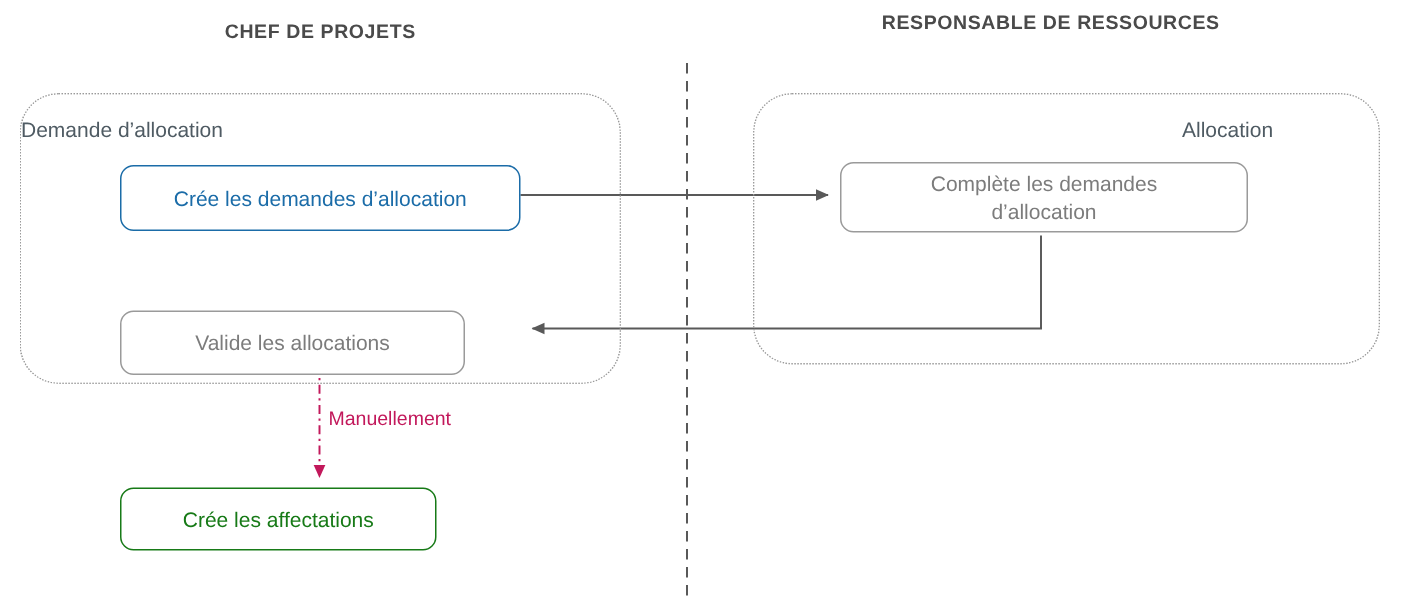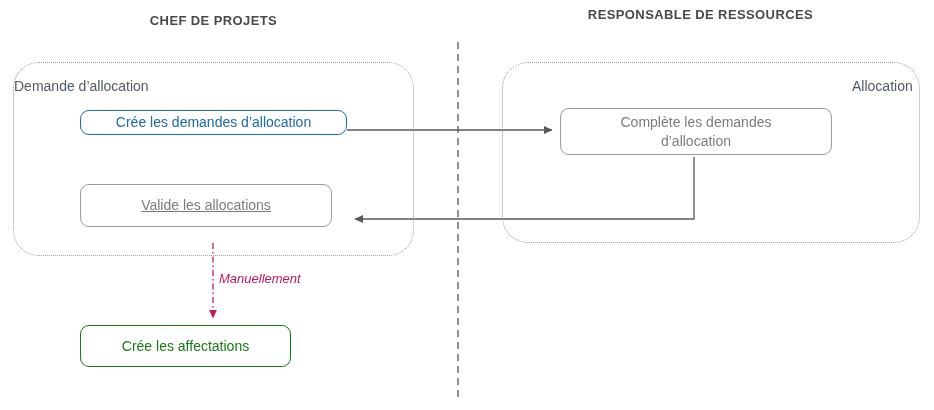--- a/index.html
+++ b/index.html
@@ -52,66 +52,65 @@
   #group-left  { left: 13px;  top: 62px; width: 401px; height: 194px; }
   #group-right { left: 502px; top: 62px; width: 418px; height: 181px; }
 
   .group-label {
     position: absolute;
     font-size: 14px;
     color: #4f5b63;
     white-space: nowrap;
   }
   #group-label-left  { left: 14px;  top: 78px; }
-  #group-label-right { left: 852px; top: 78px; }
+  #group-label-right { left: 788px; top: 78px; }
 
   
   .task {
     position: absolute;
     box-sizing: border-box;
     border: 1px solid #9a9a9a;
     border-radius: 9px;
     background: #ffffff;
     color: #7c7c7c;
     font-size: 14px;
     display: flex;
     align-items: center;
     justify-content: center;
     text-align: center;
     line-height: 1.35;
     padding: 2px 8px;
   }
   #task-create-requests {
-    left: 80px; top: 110px; width: 267px; height: 25px;
+    left: 80px; top: 110px; width: 267px; height: 44px;
     border-color: #1b6ca8;
     color: #1b6ca8;
     border-width: 1.4px;
   }
   #task-validate-allocations {
-    left: 80px; top: 184px; width: 252px; height: 43px; text-decoration: underline;
+    left: 80px; top: 207px; width: 230px; height: 43px;
   }
   #task-create-assignments {
     left: 80px; top: 325px; width: 211px; height: 42px;
     border-color: #177a17;
     color: #177a17;
     border-width: 1.4px;
   }
   #task-complete-requests {
     left: 560px; top: 108px; width: 272px; height: 47px;
   }
 
   
   #manual-flow-label {
     position: absolute;
     left: 219px;
     top: 271px;
     font-size: 13px;
     color: #c2185b;
     white-space: nowrap;
-    font-style: italic;
   }
 </style>
 </head>
 <body>
 
 <div id="canvas">
 
   <svg id="wires" viewBox="0 0 934 410" width="934" height="410">
     <defs>
       <marker id="arrow-gray" markerWidth="9" markerHeight="9" refX="8" refY="4.5" orient="auto" markerUnits="userSpaceOnUse">

